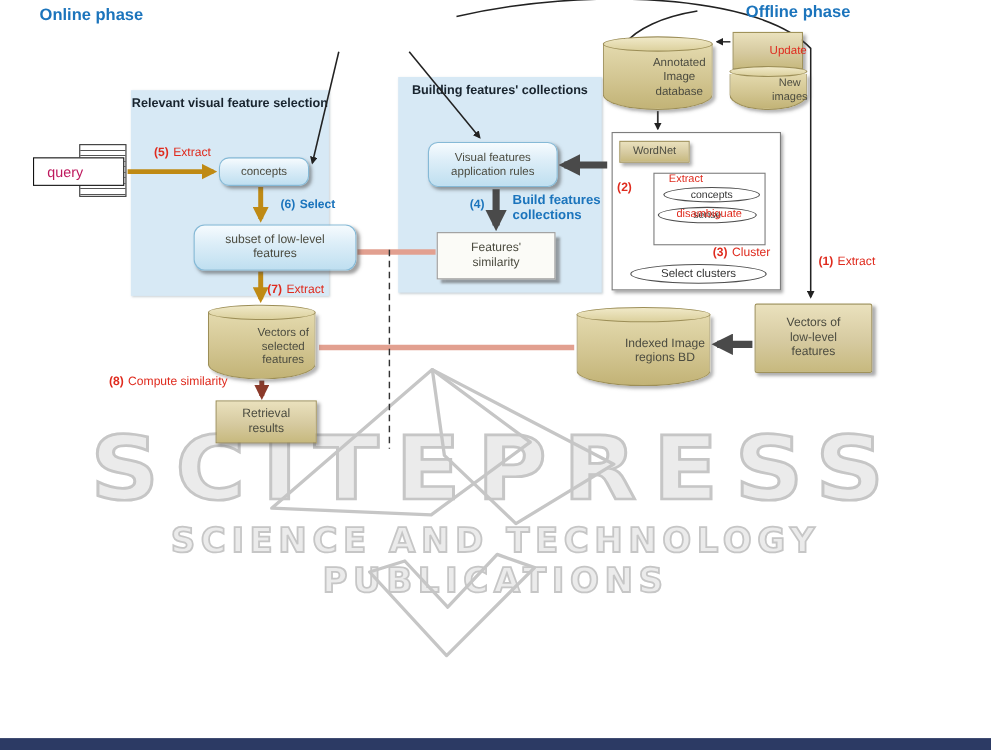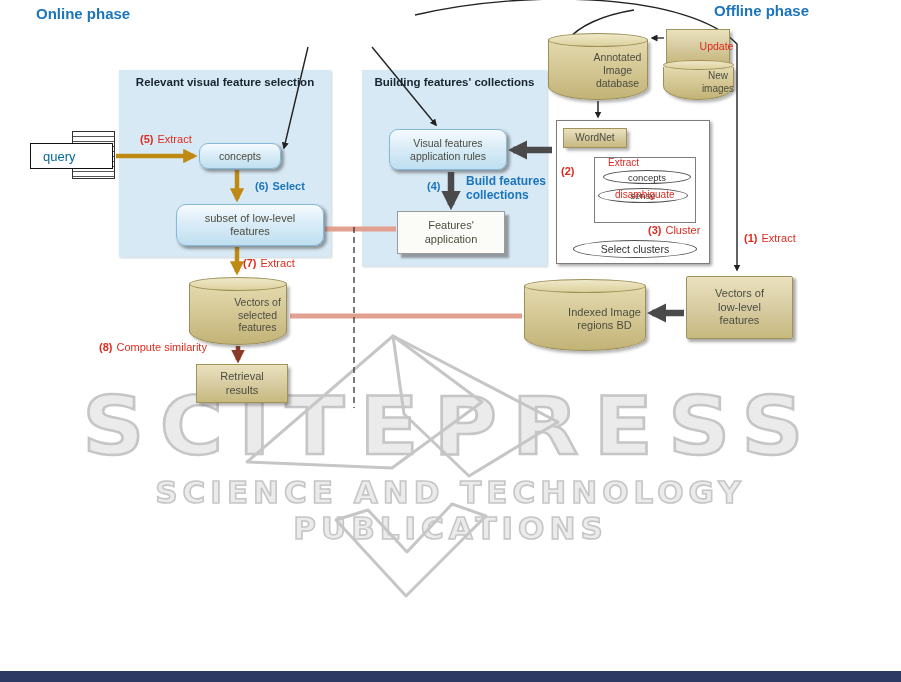--- a/index.html
+++ b/index.html
@@ -24,32 +24,32 @@
   .cyl-top { position: absolute; left: 0; right: 0; top: 0; height: 14px; background: linear-gradient(180deg,#f0e9c8,#dcd19e); border: 1px solid #9c8e57; border-radius: 50%; z-index: 2; }
   .cyl-body { position: absolute; left: 0; right: 0; top: 7px; bottom: 0; background: linear-gradient(180deg,#e4daae 0%,#d2c591 55%,#c2b376 100%); border: 1px solid #9c8e57; border-top: none; border-radius: 0 0 50% 50% / 0 0 14px 14px; box-shadow: 2.5px 2.5px 3px rgba(70,70,70,.4); }
   .cyl-label { position: absolute; left: 2px; right: 2px; top: 10px; bottom: 2px; display: flex; align-items: center; justify-content: center; z-index: 3; padding-left: 39px; }
   #arrows { position: absolute; inset: 0; z-index: 6; pointer-events: none; }
   .wm { position: absolute; left: 0; width: 100%; text-align: center; font-weight: bold; color: rgba(190,190,190,.30); -webkit-text-stroke: 2.5px #c6c6c6; z-index: 4; pointer-events: none; font-family: "DejaVu Sans", sans-serif; }
   #wm-word { top: 380px; font-size: 80px; letter-spacing: 14px; transform: scaleX(1.08); }
   #wm-sub { top: 474px; font-size: 31px; letter-spacing: 5px; -webkit-text-stroke: 1.6px #c6c6c6; }
   #wm-logo { position: absolute; inset: 0; z-index: 4; pointer-events: none; }
   #paper-stack { left: 72px; top: 131px; width: 43px; height: 48px; border: 1px solid #333;
     background: repeating-linear-gradient(180deg, #fff 0px, #fff 4px, #555 4px, #555 5px); z-index: 9; }
-  #query-box { left: 30px; top: 143px; width: 83px; height: 26px; background: #fff; border: 1.5px solid #111; z-index: 10; display: flex; align-items: center; padding-left: 12px; font-size: 13px; color: #0369a1; }
+  #query-box { left: 30px; top: 143px; width: 83px; height: 26px; background: #fff; border: 1.5px solid #111; z-index: 10; display: flex; align-items: center; padding-left: 12px; font-size: 13px; color: #be185d; }
   #bottom-bar { left: 0; top: 671px; width: 901px; height: 11px; background: #2c3a64; z-index: 20; }
 </style>
 </head>
 <body>
 
 <div id="canvas">
 
   <div class="abs phase-title" style="left:36px; top:5px;">Online phase</div>
-  <div class="abs phase-title" style="left:714px; top:2px;">Offline phase</div>
-
-  <div class="abs panel" style="left:119px; top:70px; width:212px; height:187px;">
+  <div class="abs phase-title" style="left:678px; top:2px;">Offline phase</div>
+
+  <div class="abs panel" style="left:119px; top:82px; width:180px; height:187px;">
     <div class="panel-title">Relevant visual feature selection</div>
   </div>
   <div class="abs panel" style="left:362px; top:70px; width:185px; height:196px;">
     <div class="panel-title">Building features' collections</div>
   </div>
 
   <div class="wm" id="wm-word">SCITEPRESS</div>
   <div class="wm" id="wm-sub">SCIENCE AND TECHNOLOGY PUBLICATIONS</div>
   <svg id="wm-logo" viewBox="0 0 901 682">
     <path d="M 247 462 L 393 336 L 482 402 L 392 468 Z" fill="none" stroke="#c6c6c6" stroke-width="3" stroke-linejoin="round"></path>
@@ -180,21 +180,21 @@
   <div class="abs step blue" style="left:427px; top:180px;">
     <span class="num">(4)</span>
   </div>
   <div class="abs step blue" style="left:466px; top:174px; font-size:12px;">
     <span>Build features
 collections</span>
   </div>
 
   <div class="abs node" style="left:397px; top:211px; width:108px; height:43px; background:#fbfbf7; border:1px solid #9a9a9a; box-shadow:4px 4px 2px rgba(90,90,90,.55); z-index:10;">
     <div class="node-label">Features'
-application</div>
+similarity</div>
   </div>
 
   <div class="abs whitebox" style="left:556px; top:120px; width:154px; height:144px;"></div>
 
   <div class="abs node tanbox" style="left:563px; top:128px; width:64px; height:20px; z-index:11;">
     <div class="node-label" style="font-size:10px;">WordNet</div>
   </div>
 
   <div class="abs step red" style="left:561px; top:165px;">
     <span class="num">(2)</span>

